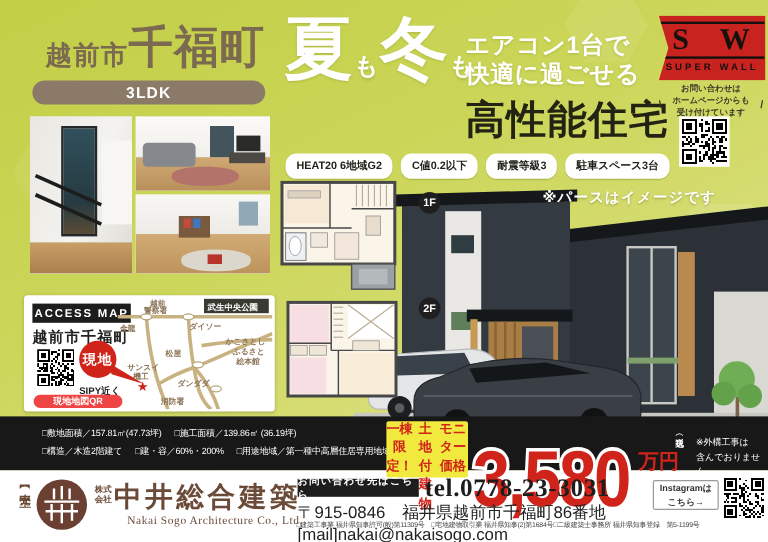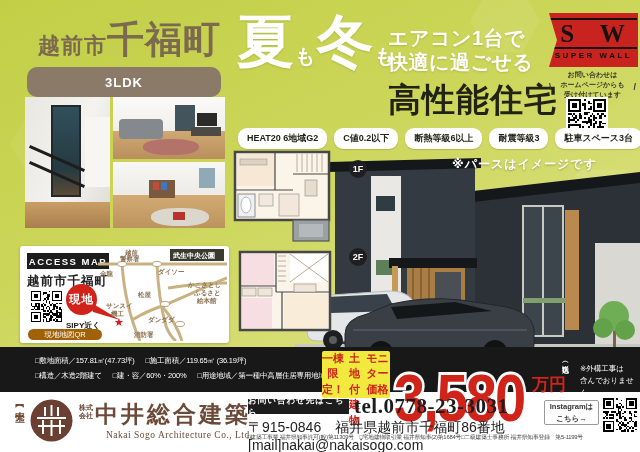--- a/index.html
+++ b/index.html
@@ -34,21 +34,21 @@
 
 .spec-note{font-size:14.5px;font-weight:900;color:#232313;background:linear-gradient(transparent 58%,#f5ef3a 58%);display:inline}
 .spec-note-sub{font-size:8px;font-weight:700;color:#33331f}
 
 .card{position:absolute;background:#fff;border-radius:3px;box-shadow:0 1px 3px rgba(60,70,10,.3)}
 .am-title{background:#1d1d1d;color:#fff;font-weight:700;font-size:9.5px;letter-spacing:1.5px;display:flex;align-items:center;justify-content:center}
 .am-town{font-size:12.5px;font-weight:900;color:#222;letter-spacing:1px}
 .site-circle{background:#d0241b;border-radius:50%;color:#fff;font-weight:900;font-size:11.5px;display:flex;align-items:center;justify-content:center;letter-spacing:1px}
 .site-tail{background:#d0241b;clip-path:polygon(0 0,100% 100%,10% 55%)}
 .near{font-size:8px;font-weight:700;color:#222}
-.qr-pill{background:#a16207;border-radius:6px;color:#fff;font-size:7.5px;font-weight:400;display:flex;align-items:center;justify-content:center}
+.qr-pill{background:#ef4444;border-radius:6px;color:#fff;font-size:7.5px;font-weight:700;display:flex;align-items:center;justify-content:center}
 
 .fl-badge{background:#1f1f1f;border-radius:50%;color:#fff;font-weight:700;font-size:9px;display:flex;align-items:center;justify-content:center}
 .persp{color:#fff;font-weight:900;font-size:12px;letter-spacing:1px;text-shadow:0 1px 2px rgba(40,50,10,.35)}
 
 .strip{background:#181818}
 .spec-row{color:#fff;font-size:7.5px;letter-spacing:-.2px;white-space:nowrap}
 .spec-row span{margin-right:9px}
 .ytag{background:#f2e93e;border-radius:2px;color:#d0241b;font-weight:900;font-size:11px;line-height:1.4;text-align:center;display:flex;justify-content:center}
 .amount{font-weight:900;font-size:56px;line-height:1;color:#d0241b;letter-spacing:-2px;transform:scaleY(1.18);transform-origin:top left;position:relative;z-index:0}
 .amount::before{content:attr(data-text);position:absolute;left:0;top:0;z-index:-1;-webkit-text-stroke:5px #fff}
@@ -195,21 +195,21 @@
     <rect x="4" y="48" width="30" height="30" fill="#f6dee3"></rect>
     <rect x="46" y="44" width="44" height="34" fill="#f9ecd9"></rect>
     <line x1="44" y1="42" x2="44" y2="80" stroke="#474747" stroke-width="1.2"></line>
   </svg>
   <div class="abs fl-badge" style="left:349px;top:248px;width:18px;height:18px">2F</div>
 
   <div class="abs town-line" style="left:38px;top:22px">
     <span style="font-size:22px">越前市</span>
     <span style="font-size:37px">千福町</span>
   </div>
-  <div class="abs ldk-pill" style="left:27px;top:67px;width:194px;height:30px">
+  <div class="abs ldk-pill" style="left:27px;top:67px;width:194px;height:20px">
     <span style="font-size:13px;font-weight:700;letter-spacing:1px">3LDK</span>
   </div>
 
   <div class="abs hl" style="left:237px;top:16px">
     <span class="big">夏</span>
     <span class="sm">も</span>
     <span class="big">冬</span>
     <span class="sm">も</span>
   </div>
   <div class="abs hl-r" style="left:388px;top:26px">
@@ -348,21 +348,20 @@
         <rect x="17" y="19" width="1" height="1" fill="#000"></rect>
         <rect x="18" y="19" width="1" height="1" fill="#000"></rect>
         <rect x="19" y="19" width="1" height="1" fill="#000"></rect>
         <rect x="20" y="19" width="1" height="1" fill="#000"></rect>
         <rect x="14" y="20" width="1" height="1" fill="#000"></rect>
       </svg></div>
 
   <div class="abs badges-row" style="left:238px;top:128px">
     <span class="fbadge">HEAT20 6地域G2</span>
     <span class="fbadge">C値0.2以下</span>
-    <span class="fbadge">断熱等級6以上</span>
     <span class="fbadge">耐震等級3</span>
     <span class="fbadge">駐車スペース3台</span>
   </div>
 
   <div class="photo" style="left:25px;top:97px;width:85px;height:131px">
     <div class="ph-el" style="left:0;top:0;width:100%;height:100%;background:linear-gradient(110deg,#e9e7e2 0%,#f4f3ef 55%,#dddbd5 100%)"></div>
     <div class="ph-el" style="left:26px;top:8px;width:30px;height:92px;background:linear-gradient(#31505b,#253a41 70%,#5b4a36);border:2px solid #23282a"></div>
     <div class="ph-el" style="left:0;bottom:0;width:100%;height:26px;background:linear-gradient(#c99e66,#a97f4e)"></div>
     <div class="ph-el" style="left:2px;top:60px;width:60px;height:3px;background:#1d1d1d;transform:rotate(24deg)"></div>
     <div class="ph-el" style="left:2px;top:76px;width:60px;height:3px;background:#1d1d1d;transform:rotate(24deg)"></div>
@@ -569,21 +568,21 @@
       </g>
       <rect x="72" y="1" width="54" height="12" fill="#3a3a33"></rect>
       <text x="75" y="10" font-size="7" font-weight="bold" fill="#fff">武生中央公園</text>
       <text x="16" y="78" font-size="11" fill="#cc1f1a">★</text>
     </svg>
   </div>
 
   <div class="abs strip" style="left:0;top:347px;width:640px;height:45px;z-index:2"></div>
   <div class="abs spec-row" style="left:35px;top:356px;z-index:3">
     <span>□敷地面積／157.81㎡(47.73坪)</span>
-    <span>□施工面積／119.65㎡ (36.19坪)</span>
+    <span>□施工面積／139.86㎡ (36.19坪)</span>
   </div>
   <div class="abs spec-row" style="left:35px;top:371px;z-index:3">
     <span>□構造／木造2階建て</span>
     <span>□建・容／60%・200%</span>
     <span>□用途地域／第一種中高層住居専用地域</span>
   </div>
   <div class="abs ytag" style="left:322px;top:351px;width:68px;height:47px;z-index:3">
     <div>一棟限定！</div>
     <div>土地付建物</div>
     <div>モニター価格</div>

